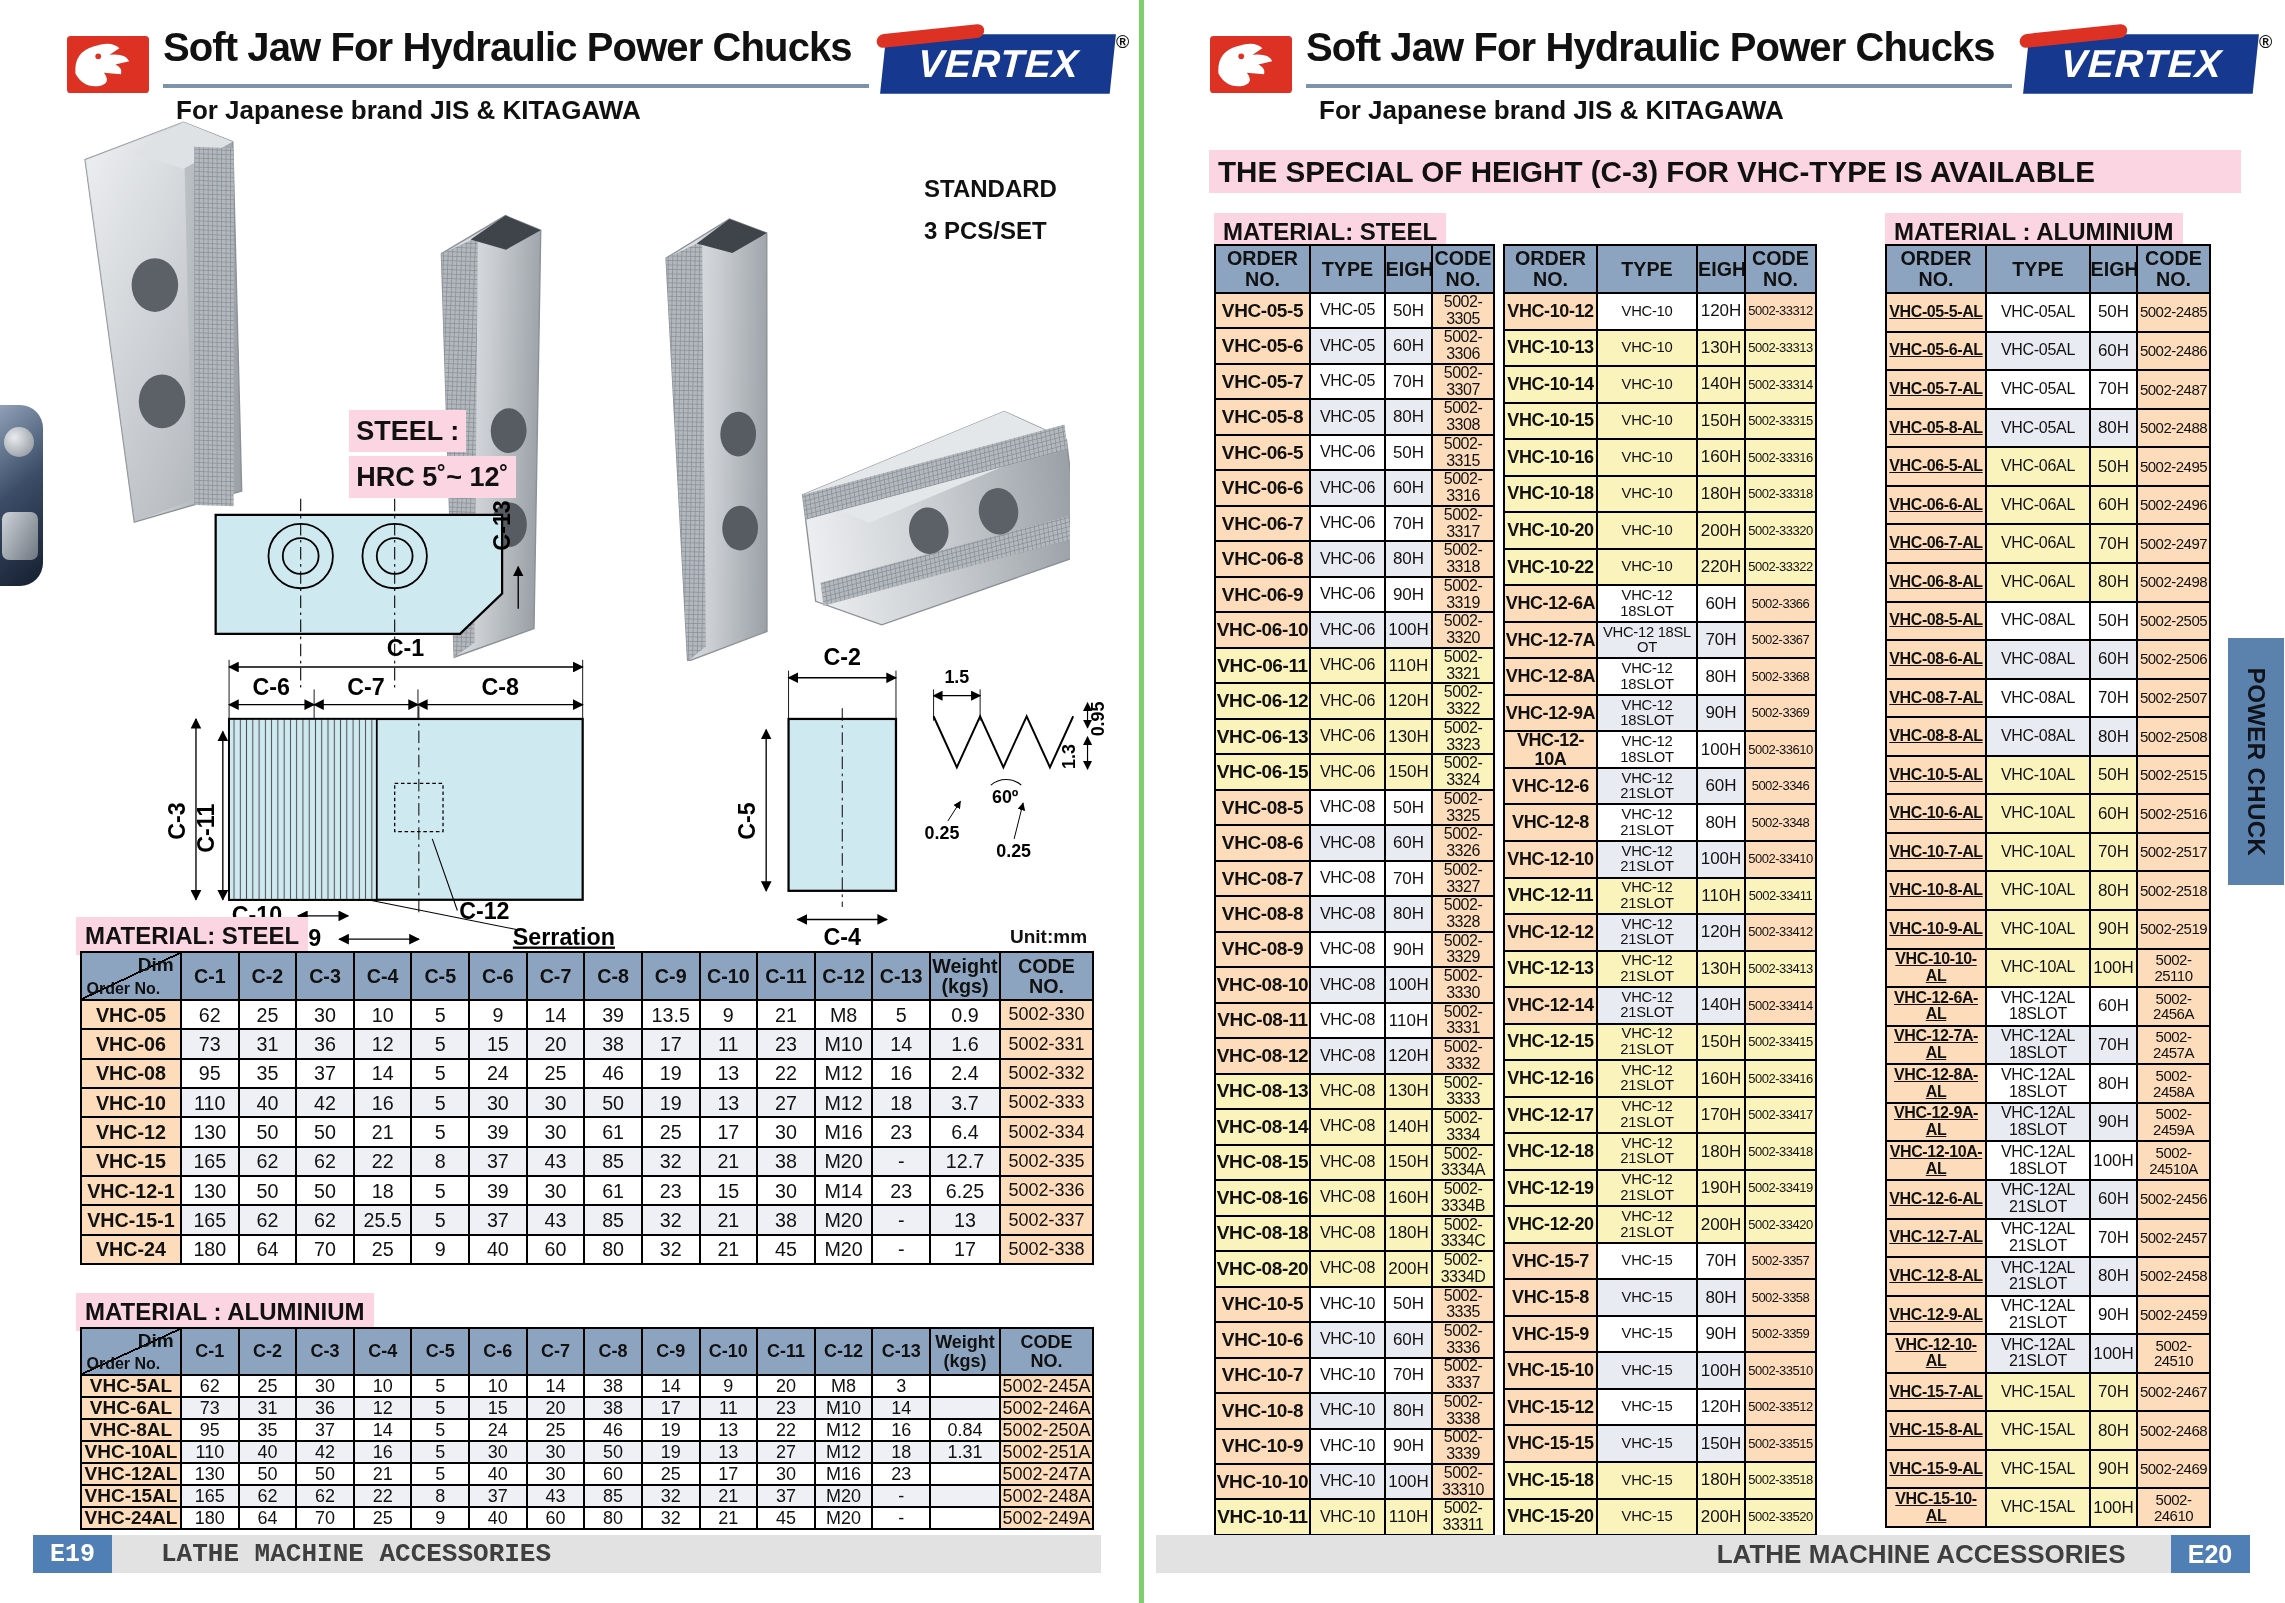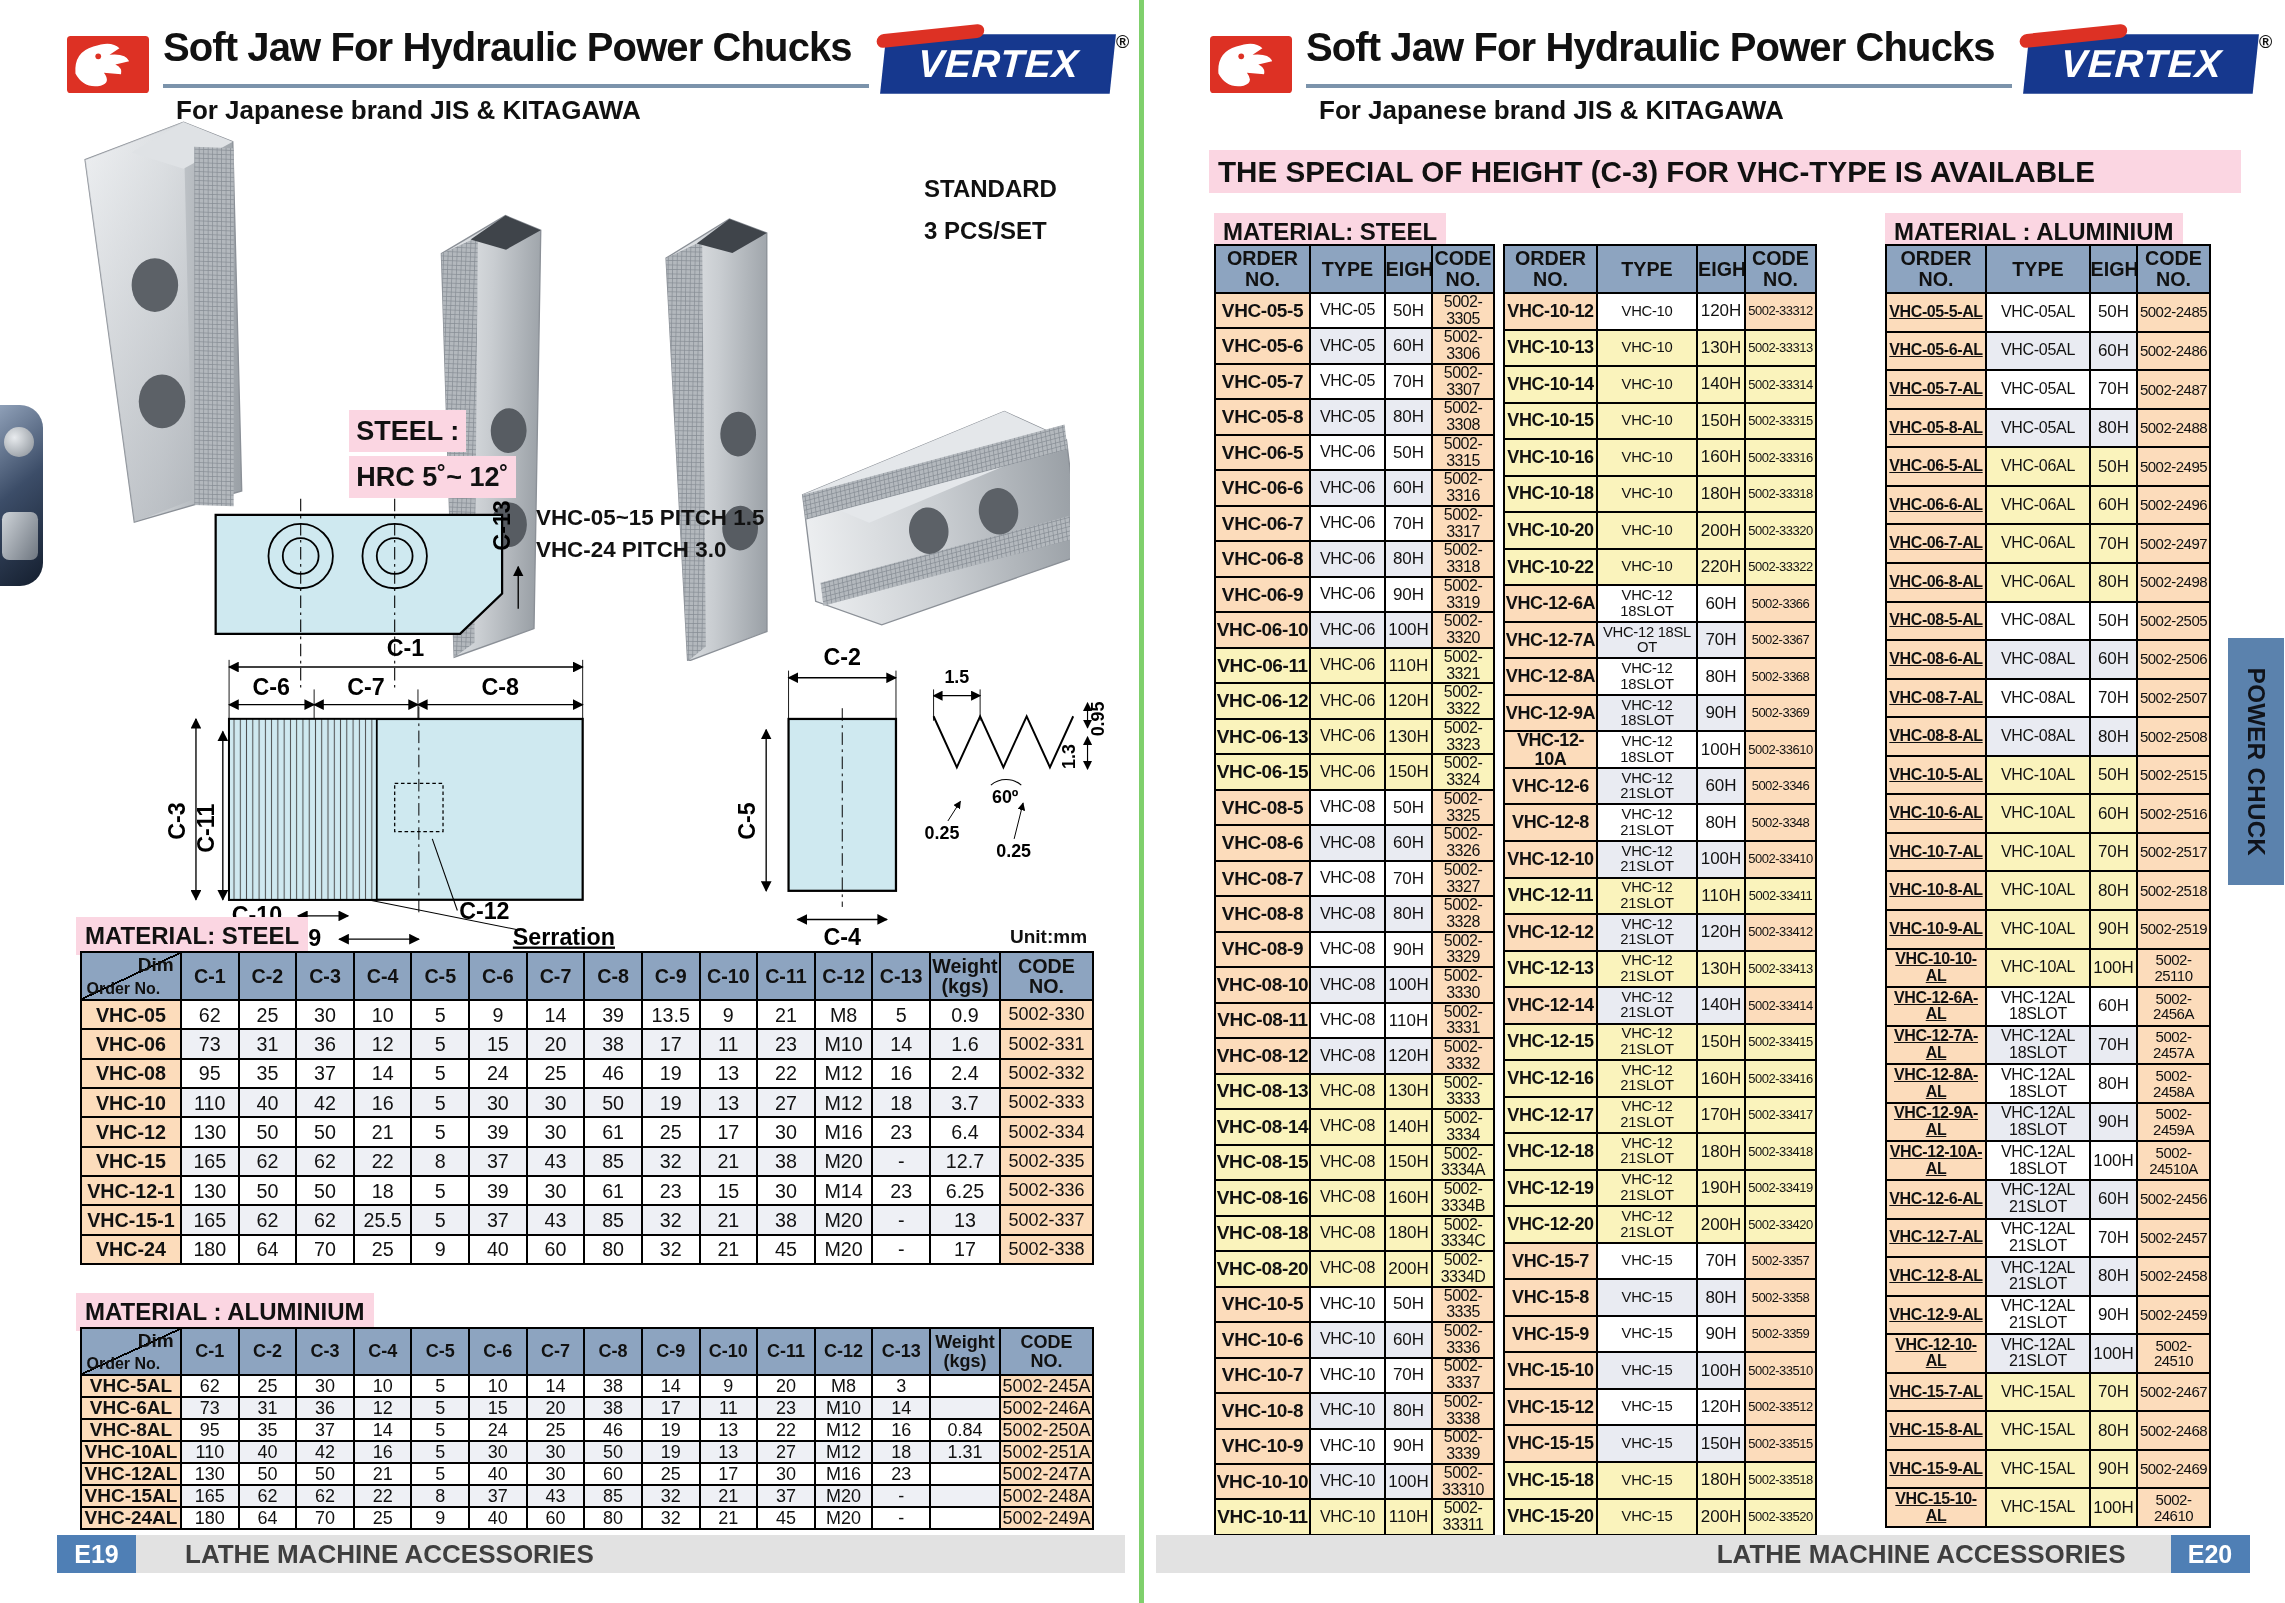--- a/index.html
+++ b/index.html
@@ -89,21 +89,21 @@
   .rrow.even .rtype,.rrow.even .rheight{background:#e9ebf2;}
   #rt1 .hl .rcell,#rt2 .hl .rcell{background:#faf3bc;}
   #rt3 .hl .rtype,#rt3 .hl .rheight{background:#faf3bc;}
 
   
   #banner{position:absolute;left:66px;top:150px;width:1023px;height:43px;background:#fbd6e2;
           font-size:29.6px;font-weight:bold;line-height:43px;padding-left:9px;white-space:nowrap;}
 
   
   .footer{position:absolute;top:1535px;height:38px;display:flex;}
-  #footer-left{left:57px;width:1068px;}
+  #footer-left{left:33px;width:1068px;font-family:Liberation Mono, monospace;}
   #footer-right{left:12.5px;width:1094px;}
   .pageno{flex:0 0 79px;background:#4f7fb5;color:#fff;font-weight:bold;font-size:25px;
           display:flex;align-items:center;justify-content:center;}
   .fbar{flex:1 1 auto;background:#e2e2e2;color:#3f3f3f;font-weight:bold;font-size:26px;line-height:38px;}
   #footer-left .fbar{padding-left:49px;}
   #footer-right .fbar{text-align:right;padding-right:45px;}
 
   
   #side-tab{position:absolute;left:1085px;top:638px;width:56px;height:247px;background:#5b82ad;}
   #side-tab span{position:absolute;left:50%;top:50%;transform:translate(-50%,-50%) rotate(90deg);
@@ -189,24 +189,20 @@
       </g>
     </svg>
 
     <div class="lab" id="lab-standard">
       <span>STANDARD</span><br>
       <span>3 PCS/SET</span>
     </div>
     <div class="lab" id="lab-steel">
       <span class="pink">STEEL :</span><br>
       <span class="pink">HRC 5˚~ 12˚</span>
-    </div>
-    <div class="lab" id="lab-pitch">
-      <span>VHC-05~15 PITCH 1.5</span><br>
-      <span>VHC-24 PITCH 3.0</span>
     </div>
 
     <div id="left-strip">
       <div class="c1"></div>
       <div class="c2"></div>
     </div>
 
     <svg id="diagram" viewBox="0 0 1150 515">
       <defs>
         <pattern id="hatch" width="7" height="10" patternUnits="userSpaceOnUse">

